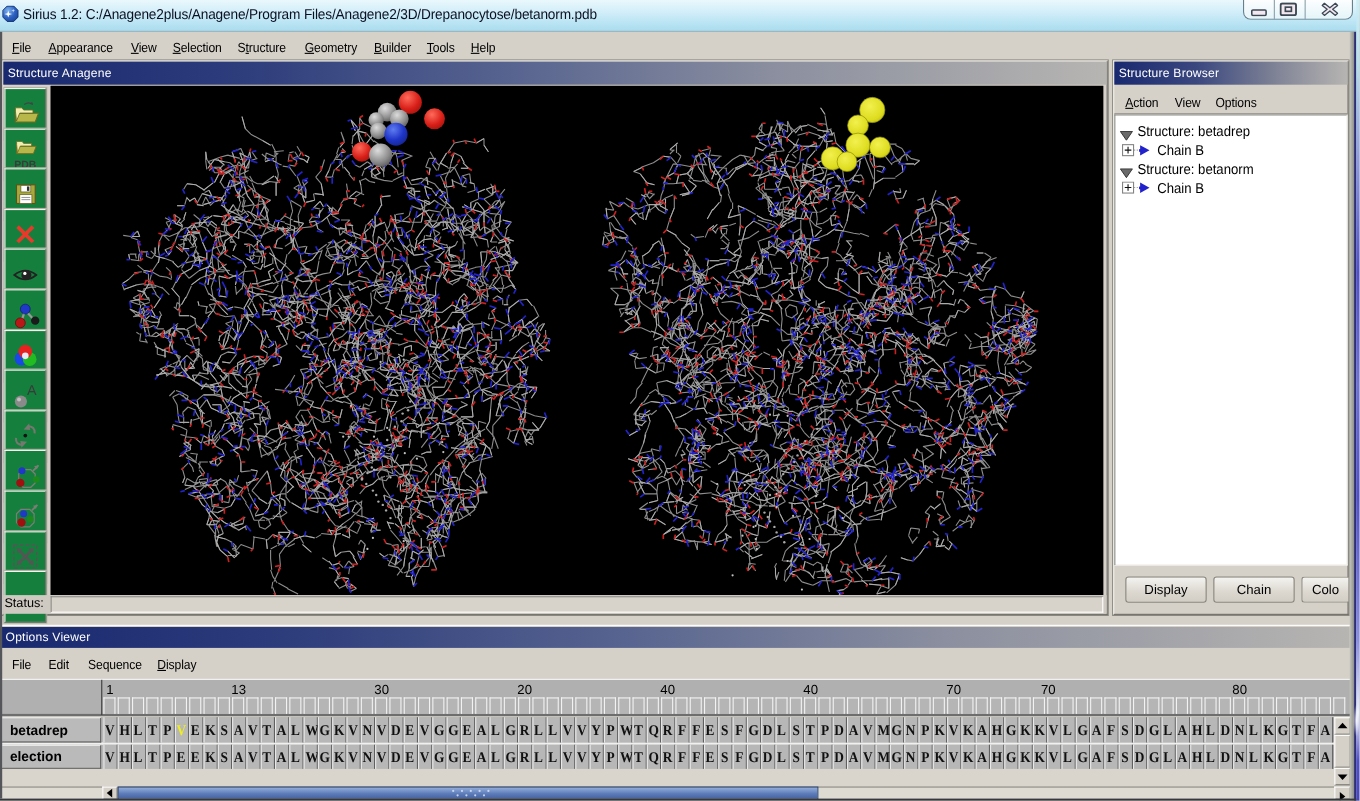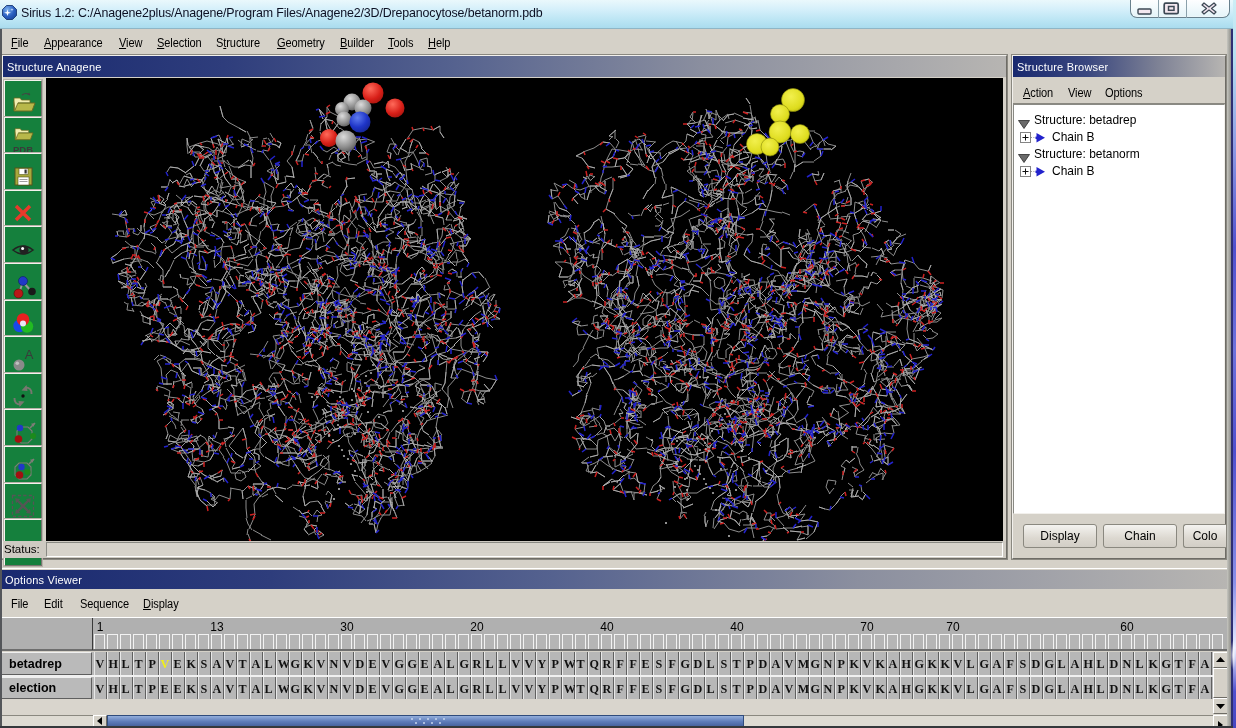--- a/index.html
+++ b/index.html
@@ -450,21 +450,21 @@
 <div class="tick" style="left:1198.5px"></div>
 <div class="tick" style="left:1211.5px"></div>
 <div class="rnum" style="left:87.0px">1</div>
 <div class="rnum" style="left:204.0px">13</div>
 <div class="rnum" style="left:334.0px">30</div>
 <div class="rnum" style="left:464.0px">20</div>
 <div class="rnum" style="left:594.0px">40</div>
 <div class="rnum" style="left:724.0px">40</div>
 <div class="rnum" style="left:854.0px">70</div>
 <div class="rnum" style="left:940px">70</div>
-<div class="rnum" style="left:1114.0px">60</div>
+<div class="rnum" style="left:1114.0px">80</div>
 <div class="abs" style="left:1px;top:652px;width:1212px;height:23px;background:#b7b7b7"></div>
 <div class="abs" style="left:1px;top:677px;width:1212px;height:22px;background:#b7b7b7"></div>
 <div class="abs" style="left:1px;top:675px;width:1212px;height:2px;background:#f0f0f0"></div>
 <div class="abs" style="left:1px;top:652px;width:91px;height:23px;background:#bababa;border:1px solid;border-color:#f0f0f0 #5f5f5f #5f5f5f #f0f0f0;font-weight:bold;font-size:12.5px;line-height:22px;padding-left:7px">betadrep</div>
 <div class="abs" style="left:1px;top:677px;width:91px;height:22px;background:#bababa;border:1px solid;border-color:#f0f0f0 #5f5f5f #5f5f5f #f0f0f0;font-weight:bold;font-size:12.5px;line-height:21px;padding-left:7px">election</div>
 <div class="cell" style="left:93.5px;top:652px;color:#101010"><span class="g">V</span></div>
 <div class="cell" style="left:106.5px;top:652px;color:#101010"><span class="g">H</span></div>
 <div class="cell" style="left:119.5px;top:652px;color:#101010"><span class="g">L</span></div>
 <div class="cell" style="left:132.5px;top:652px;color:#101010"><span class="g">T</span></div>
 <div class="cell" style="left:145.5px;top:652px;color:#101010"><span class="g">P</span></div>

